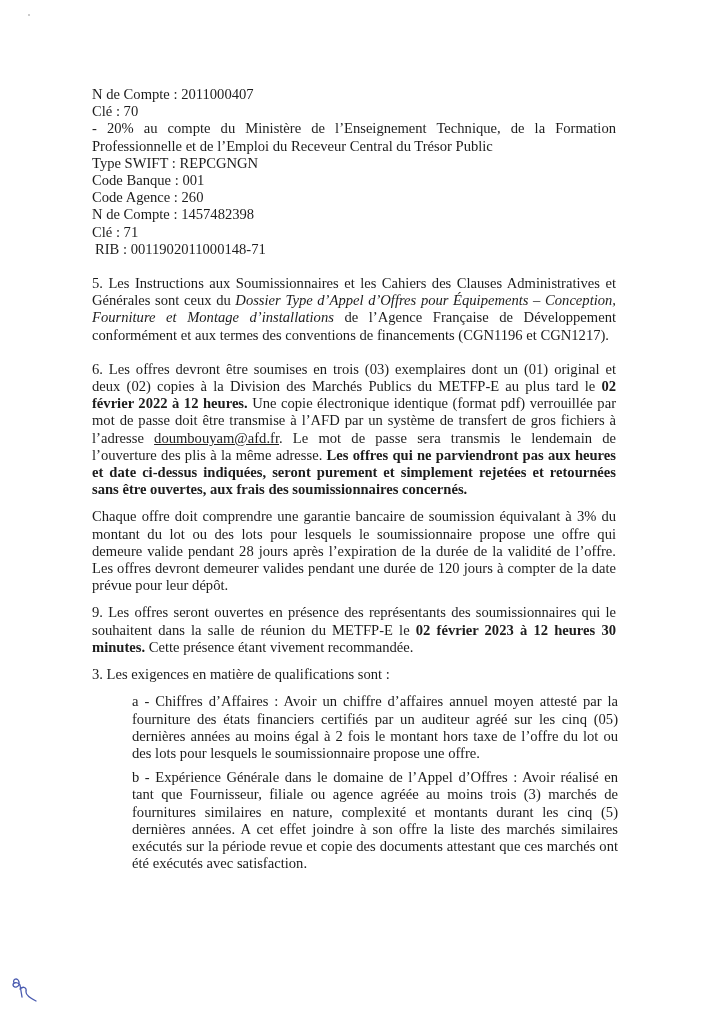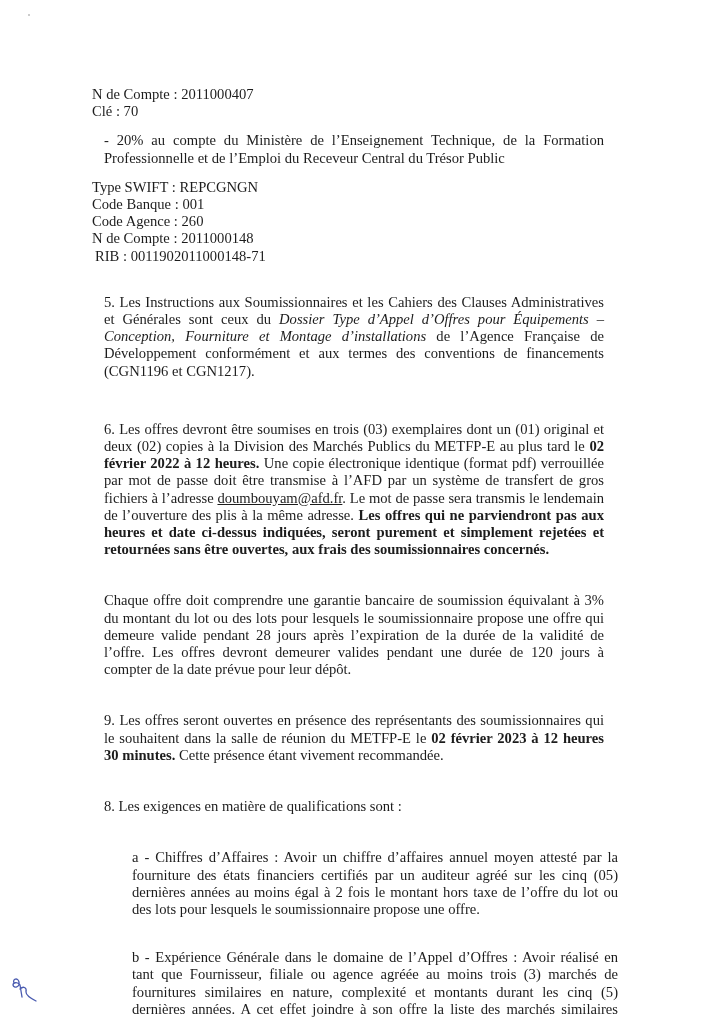--- a/index.html
+++ b/index.html
@@ -21,21 +21,21 @@
     top: 86px;
     width: 524px;
     font-size: 14.6px;
     line-height: 17.2px;
     font-family: Liberation Serif, serif;
   }
   .line { white-space: nowrap; }
   .just {
     text-align: justify;
   }
-  .para { margin: 12px; }
+  .para { margin: 0; }
   .gap-lg { height: 17px; }
   .gap-sm { height: 10px; }
   .indent {
     margin-left: 40px;
     width: 486px;
   }
   b, .b { font-weight: bold; }
   i, .i { font-style: italic; }
   .u { text-decoration: underline; }
   .signature {
@@ -66,21 +66,22 @@
     <div class="line">N de Compte : 2011000407</div>
     <div class="line">Clé : 70</div>
   </div>
 
   <p class="para just">- 20% au compte du Ministère de l’Enseignement Technique, de la Formation Professionnelle et de l’Emploi du Receveur Central du Trésor Public</p>
 
   <div>
     <div class="line">Type SWIFT : REPCGNGN</div>
     <div class="line">Code Banque : 001</div>
     <div class="line">Code Agence : 260</div>
-    <div class="line">N de Compte : 2011000148</div>
+    <div class="line">N de Compte : 1457482398</div>
+    <div class="line">Clé : 71</div>
     <div class="line" style="padding-left:3px">RIB : 0011902011000148-71</div>
   </div>
 
   <div class="gap-lg"></div>
 
   <p class="para just"><span>5. Les Instructions aux Soumissionnaires et les Cahiers des Clauses Administratives et Générales sont ceux du </span><span class="i">Dossier Type d’Appel d’Offres pour Équipements – Conception, Fourniture et Montage d’installations</span><span> de l’Agence Française de Développement conformément et aux termes des conventions de financements (CGN1196 et CGN1217).</span></p>
 
   <div class="gap-lg"></div>
 
   <p class="para just"><span>6. Les offres devront être soumises en trois (03) exemplaires dont un (01) original et deux (02) copies à la Division des Marchés Publics du METFP-E au plus tard le </span><span class="b">02 février 2022 à 12 heures.</span><span> Une copie électronique identique (format pdf) verrouillée par mot de passe doit être transmise à l’AFD par un système de transfert de gros fichiers à l’adresse </span><span class="u">doumbouyam@afd.fr</span><span>. Le mot de passe sera transmis le lendemain de l’ouverture des plis à la même adresse. </span><span class="b">Les offres qui ne parviendront pas aux heures et date ci-dessus indiquées, seront purement et simplement rejetées et retournées sans être ouvertes, aux frais des soumissionnaires concernés.</span></p>
@@ -88,21 +89,21 @@
   <div class="gap-sm"></div>
 
   <p class="para just">Chaque offre doit comprendre une garantie bancaire de soumission équivalant à 3% du montant du lot ou des lots pour lesquels le soumissionnaire propose une offre qui demeure valide pendant 28 jours après l’expiration de la durée de la validité de l’offre. Les offres devront demeurer valides pendant une durée de 120 jours à compter de la date prévue pour leur dépôt.</p>
 
   <div class="gap-sm"></div>
 
   <p class="para just"><span>9. Les offres seront ouvertes en présence des représentants des soumissionnaires qui le souhaitent dans la salle de réunion du METFP-E le </span><span class="b">02 février 2023 à 12 heures 30 minutes.</span><span> Cette présence étant vivement recommandée.</span></p>
 
   <div class="gap-sm"></div>
 
-  <p class="para">8.  Les exigences en matière de qualifications sont :</p>
+  <p class="para">3.  Les exigences en matière de qualifications sont :</p>
 
   <div class="gap-sm"></div>
 
   <p class="para just indent"><span>a -  Chiffres d’Affaires : </span><span>Avoir un chiffre d’affaires annuel moyen attesté par la fourniture des états financiers certifiés par un auditeur agréé sur les cinq (05) dernières années au moins égal à 2 fois le montant hors taxe de l’offre du lot ou des lots pour lesquels le soumissionnaire propose une offre.</span></p>
 
   <div class="gap-sm" style="height:7px"></div>
 
   <p class="para just indent"><span>b -  Expérience Générale dans le domaine de l’Appel d’Offres : </span><span>Avoir réalisé en tant que Fournisseur, filiale ou agence agréée au moins trois (3) marchés de fournitures similaires en nature, complexité et montants durant les cinq (5) dernières années. A cet effet joindre à son offre la liste des marchés similaires exécutés sur la période revue et copie des documents attestant que ces marchés ont été exécutés avec satisfaction.</span></p>
 
 </div>

